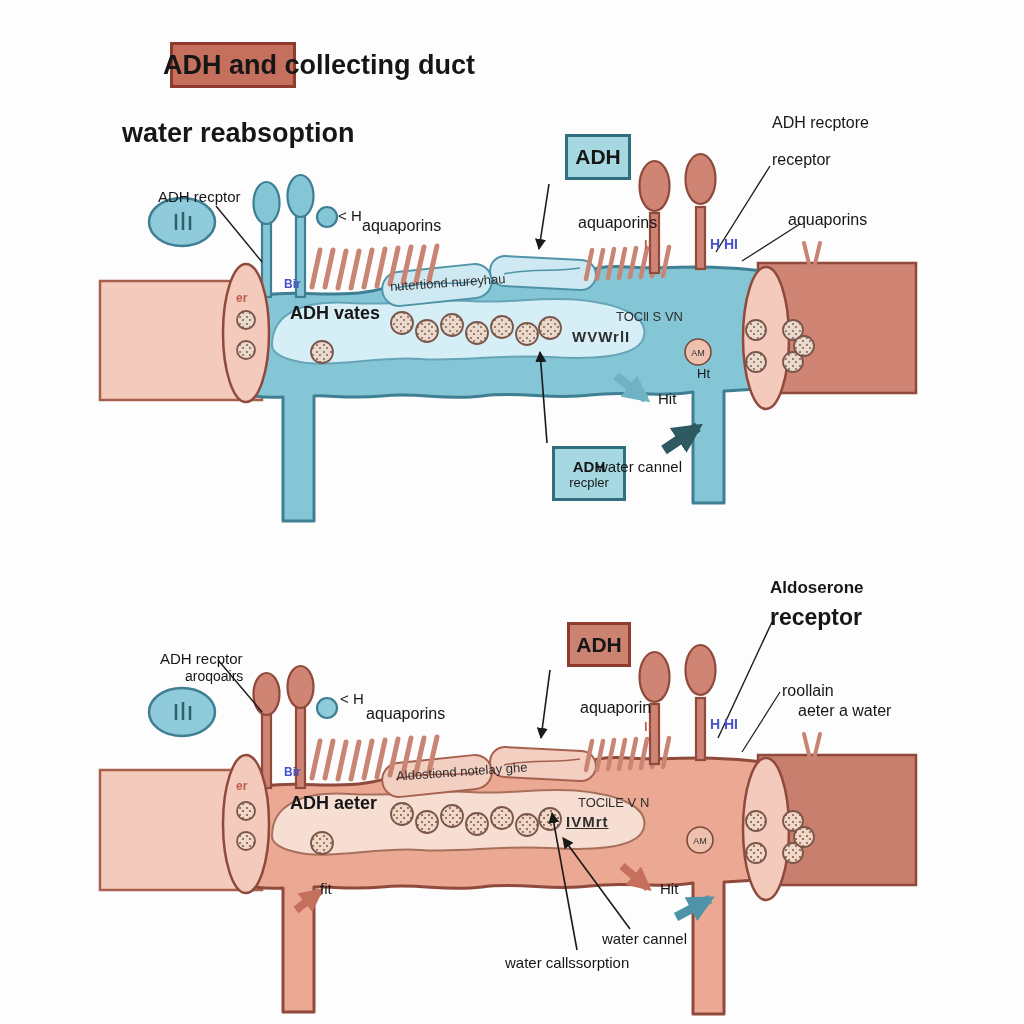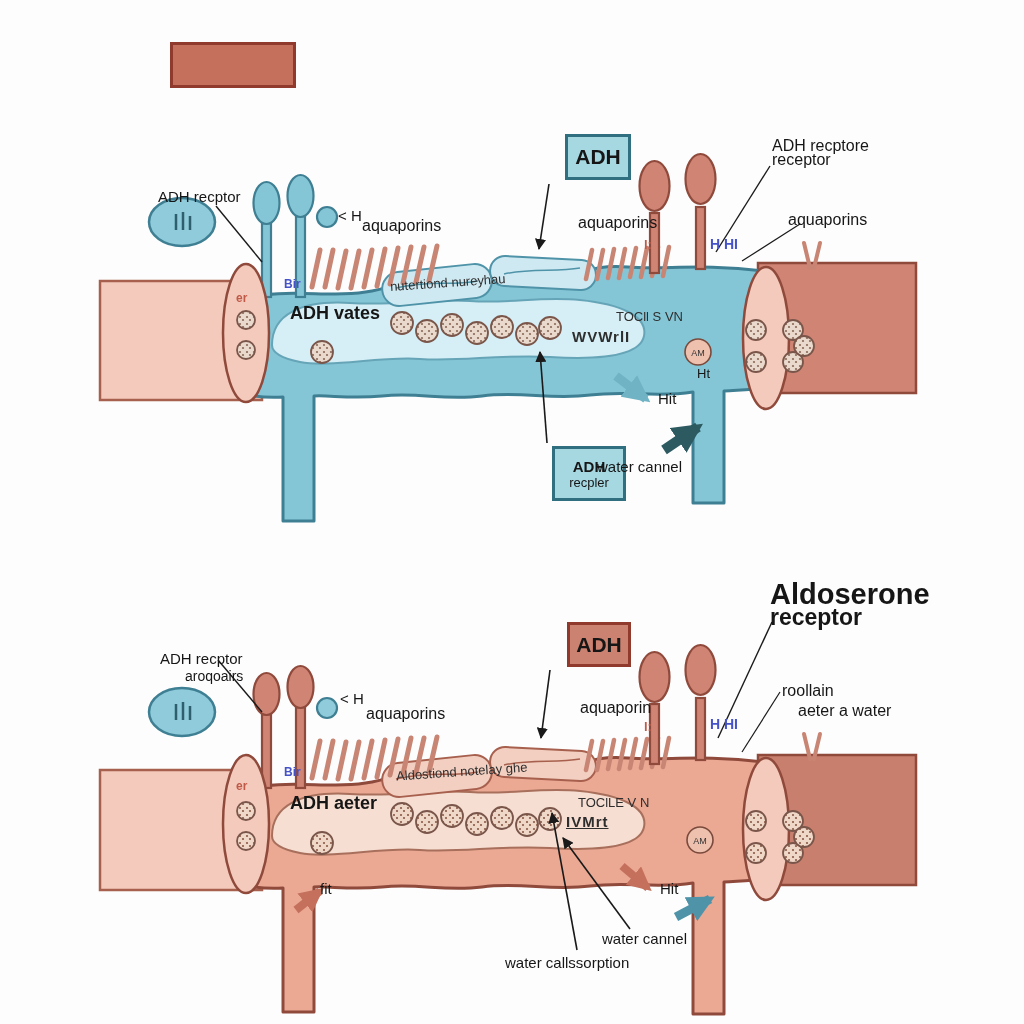--- a/index.html
+++ b/index.html
@@ -274,30 +274,32 @@
     <line x1="772" y1="82" x2="718" y2="198" stroke="#1a1a1a" stroke-width="1.4"></line>
     <line x1="780" y1="152" x2="742" y2="212" stroke="#1a1a1a" stroke-width="1.2"></line>
     <line x1="218" y1="120" x2="262" y2="172" stroke="#1a1a1a" stroke-width="1.4"></line>
 
     <line x1="296" y1="370" x2="320" y2="351" stroke="#c4705c" stroke-width="8" marker-end="url(#b-as)"></line>
     <line x1="622" y1="326" x2="648" y2="348" stroke="#c4705c" stroke-width="8" marker-end="url(#b-as)"></line>
     <line x1="676" y1="377" x2="710" y2="359" stroke="#4f93a8" stroke-width="9" marker-end="url(#b-at)"></line>
   </svg>
 
   <div class="box legend-box" style="left:122px;top:42px;width:126px;height:46px;"></div>
+  <div class="label bold" style="left:163px;top:50px;font-size:27px;">ADH and collecting duct</div>
+  <div class="label bold" style="left:122px;top:118px;font-size:27px;">water reabsoption</div>
 
   <div class="box teal-box" style="left:517px;top:134px;width:66px;height:46px;">
     <span class="bold" style="font-size:21px;">ADH</span>
   </div>
 
   <div class="label" style="left:158px;top:188px;font-size:15px;">ADH recptor</div>
   <div class="label" style="left:338px;top:207px;font-size:15px;">&lt; H</div>
   <div class="label" style="left:362px;top:217px;font-size:16px;">aquaporins</div>
   <div class="label" style="left:578px;top:214px;font-size:16px;">aquaporins</div>
-  <div class="label" style="left:772px;top:137px;font-size:16px;">ADH recptore</div>
+  <div class="label" style="left:772px;top:114px;font-size:16px;">ADH recptore</div>
   <div class="label" style="left:772px;top:151px;font-size:16px;">receptor</div>
   <div class="label" style="left:788px;top:211px;font-size:16px;">aquaporins</div>
 
   <div class="label bold" style="left:290px;top:303px;font-size:18px;">ADH vates</div>
   <div class="label scribble" style="left:390px;top:276px;font-size:13px;transform:rotate(-4deg);">nutertiond nureyhau</div>
   <div class="label scribble" style="left:616px;top:310px;font-size:13px;">TOCll S VN</div>
   <div class="label scribble bold" style="left:572px;top:328px;font-size:15px;letter-spacing:1px;">WVWrlI</div>
 
   <div class="label glyph-blue" style="left:236px;top:278px;font-size:12px;">Bir</div>
   <div class="label glyph-red" style="left:236px;top:292px;font-size:12px;">er</div>
@@ -306,21 +308,21 @@
 
   <div class="label" style="left:697px;top:367px;font-size:13px;">Ht</div>
   <div class="label" style="left:658px;top:390px;font-size:15px;">Hit</div>
 
   <div class="box teal-box" style="left:504px;top:446px;width:74px;height:55px;">
     <span class="bold" style="font-size:15px;">ADH</span>
     <span style="font-size:13px;">recpler</span>
   </div>
   <div class="label" style="left:597px;top:458px;font-size:15px;">water cannel</div>
 
-  <div class="label bold" style="left:770px;top:578px;font-size:29px;">Aldoserone</div>
+  <div class="label bold" style="left:770px;top:578px;font-size:17px;">Aldoserone</div>
   <div class="label bold" style="left:770px;top:604px;font-size:23px;">receptor</div>
 
   <div class="box red-box" style="left:519px;top:622px;width:64px;height:45px;">
     <span class="bold" style="font-size:21px;">ADH</span>
   </div>
 
   <div class="label" style="left:160px;top:650px;font-size:15px;">ADH recptor</div>
   <div class="label" style="left:185px;top:668px;font-size:14px;">aroqoairs</div>
   <div class="label" style="left:340px;top:690px;font-size:15px;">&lt; H</div>
   <div class="label" style="left:366px;top:705px;font-size:16px;">aquaporins</div>

